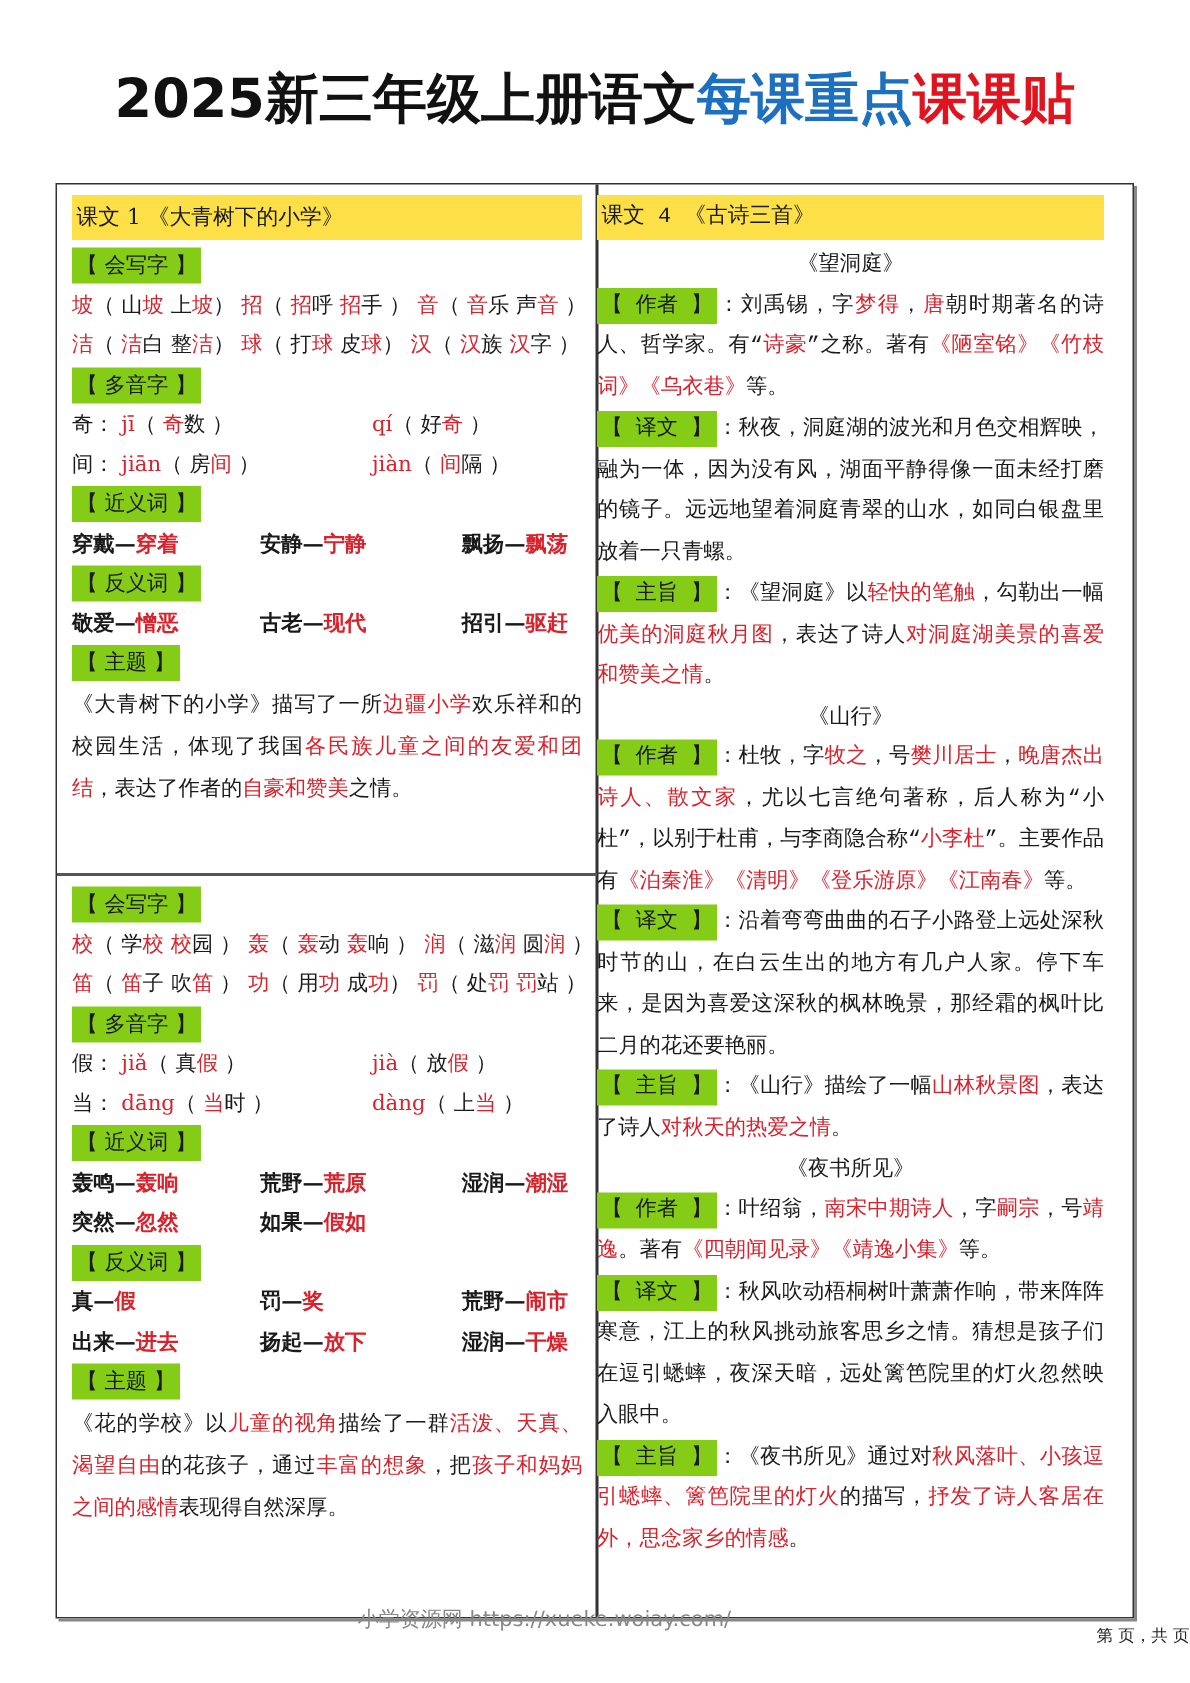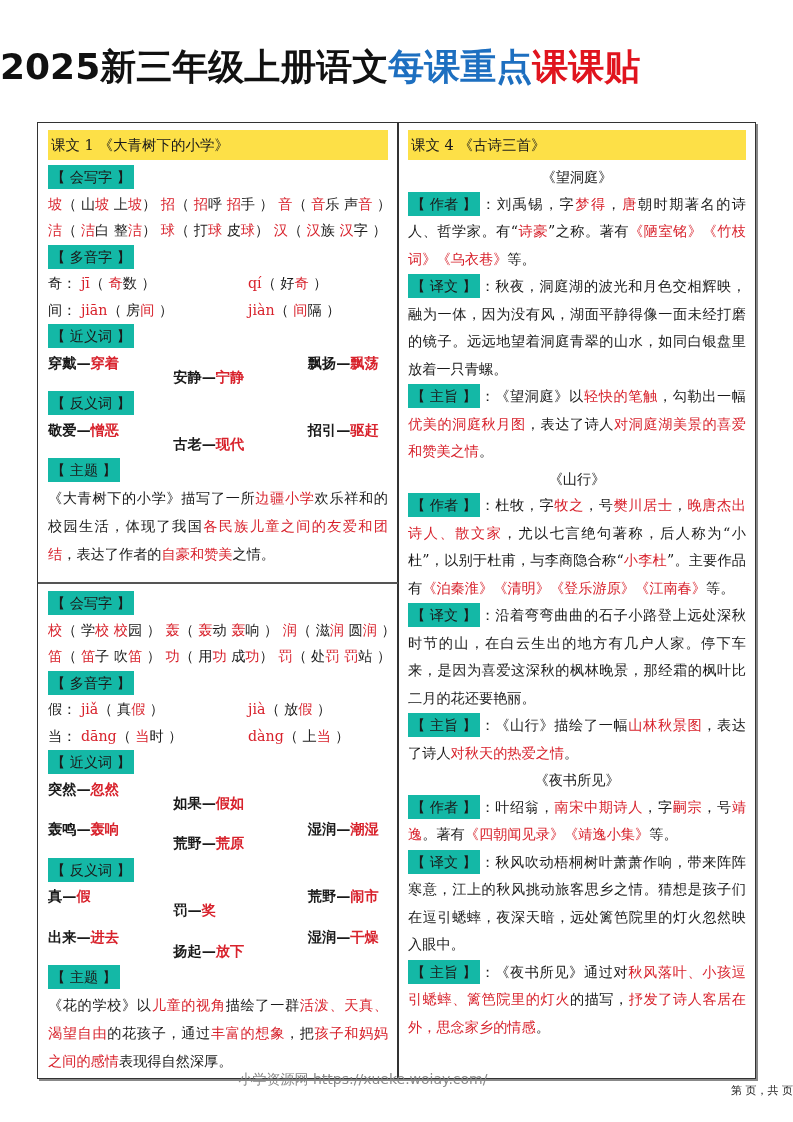--- a/index.html
+++ b/index.html
@@ -1,43 +1,43 @@
 <!DOCTYPE html>
 <html><head>
 <meta charset="utf-8">
 <style>
   html, body { margin: 0; padding: 0; background: #ffffff; }
   body { width: 793px; height: 1122px; position: relative; overflow: hidden;
          font-family: "DejaVu Serif", "Liberation Serif", serif; color: #1a1a1a; }
-  .title { position: absolute; top: 42px; left: 0; width: 793px; text-align: left;
+  .title { position: absolute; top: 42px; left: 0; width: 793px; text-align: center;
            font-family: "DejaVu Sans", "Liberation Sans", sans-serif; font-weight: bold;
            font-size: 36px; letter-spacing: 0px; line-height: 50px; }
   .title .t-black { color: #111111; }
   .title .t-blue { color: #1d6fc0; }
   .title .t-red { color: #e0141e; }
 
   .frame { position: absolute; left: 37px; top: 122px; width: 717px; height: 955px;
            border: 1.5px solid #333; box-shadow: 2px 2px 0 #888; }
   .vdiv { position: absolute; left: 359px; top: 0; width: 1.5px; height: 955px; background: #333; }
   .hdiv { position: absolute; left: 0; top: 459px; width: 360px; height: 1.5px; background: #555; }
 
   .col { position: absolute; font-size: 14.2px; line-height: 26.5px; }
   .col-l1 { left: 10px; top: 7px; width: 340px; }
   .col-l2 { left: 10px; top: 467px; width: 340px; }
-  .col-r  { left: 370px; top: 7px; width: 338px; }
+  .col-r  { left: 360px; top: 7px; width: 338px; font-family: Liberation Mono, monospace; }
 
   .lesson-head { background: #fde047; height: 30px; line-height: 30px; padding-left: 3px;
                  font-size: 14.5px; margin-bottom: 4px; }
-  .tag { display: inline-block; background: #14b8a6; padding: 0 3px; line-height: 24px; }
+  .tag { display: inline-block; background: #84cc16; padding: 0 3px; line-height: 24px; }
   .tagline { height: 26.5px; }
   .red { color: #d8222c; }
   .row { white-space: nowrap; }
   .grid3 { display: flex; }
   .grid3 > span { display: inline-block; font-weight: bold; }
-  .g1 { width: 126px; } .g2 { width: 126px; margin-top: 14px; } .g3 { width: 90px; text-align: center; }
+  .g1 { width: 126px; } .g2 { width: 126px; } .g3 { width: 90px; text-align: center; }
   .poly { display: flex; }
   .poly .a { width: 200px; } .poly .b { width: 140px; }
   .center { text-align: center; }
   .para { text-align: justify; }
   .para-lh { line-height: 27.5px; }
 
   .footer-url { position: absolute; top: 1071px; left: 0; width: 726px; text-align: center;
                 font-family: "DejaVu Sans", "Liberation Sans", sans-serif; font-size: 14px; color: #888; }
   .footer-page { position: absolute; top: 1083px; left: 0; width: 793px; text-align: right;
                  font-size: 11px; color: #222; }
@@ -100,28 +100,28 @@
           <span class="b"><span class="red">jià</span><span>（ 放</span><span class="red">假</span><span> ）</span></span>
         </div>
         <div class="poly row">
           <span class="a"><span>当：</span><span class="red"> dāng</span><span>（ </span><span class="red">当</span><span>时 ）</span></span>
           <span class="b"><span class="red">dàng</span><span>（ 上</span><span class="red">当</span><span> ）</span></span>
         </div>
       </div>
     <div class="tagline"><span class="tag">【 近义词 】</span></div>
     <div>
         <div class="grid3 row">
+          <span class="g1"><span>轰鸣—</span><span class="red">轰响</span></span>
+          <span class="g2"><span>荒野—</span><span class="red">荒原</span></span>
+          <span class="g3"><span>湿润—</span><span class="red">潮湿</span></span>
+        </div>
+        <div class="grid3 row">
           <span class="g1"><span>突然—</span><span class="red">忽然</span></span>
           <span class="g2"><span>如果—</span><span class="red">假如</span></span>
           <span class="g3"><span></span><span class="red"></span></span>
-        </div>
-        <div class="grid3 row">
-          <span class="g1"><span>轰鸣—</span><span class="red">轰响</span></span>
-          <span class="g2"><span>荒野—</span><span class="red">荒原</span></span>
-          <span class="g3"><span>湿润—</span><span class="red">潮湿</span></span>
         </div>
       </div>
     <div class="tagline"><span class="tag">【 反义词 】</span></div>
     <div>
         <div class="grid3 row">
           <span class="g1"><span>真—</span><span class="red">假</span></span>
           <span class="g2"><span>罚—</span><span class="red">奖</span></span>
           <span class="g3"><span>荒野—</span><span class="red">闹市</span></span>
         </div>
         <div class="grid3 row">

